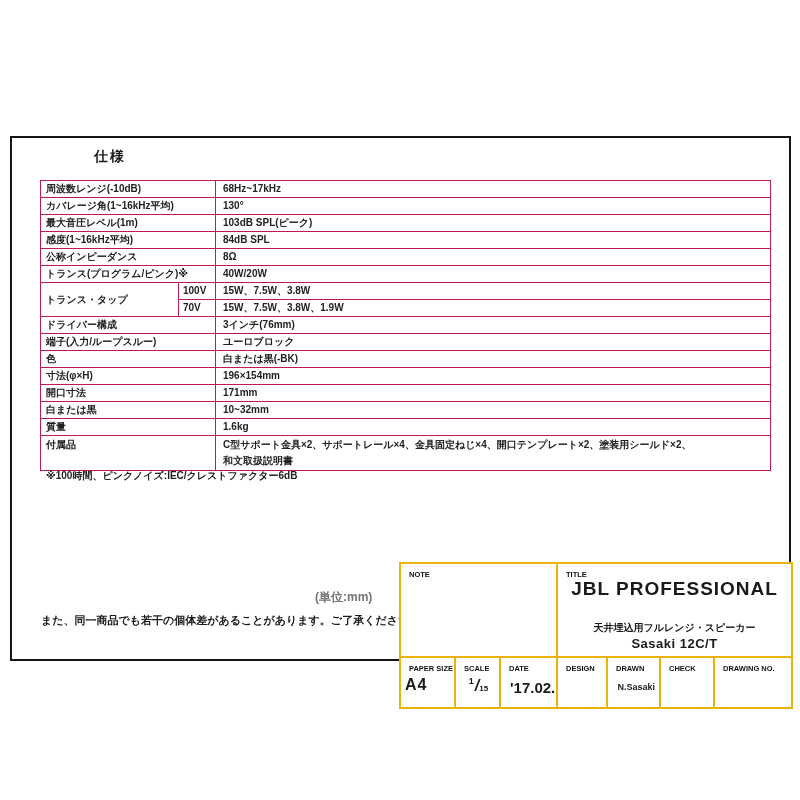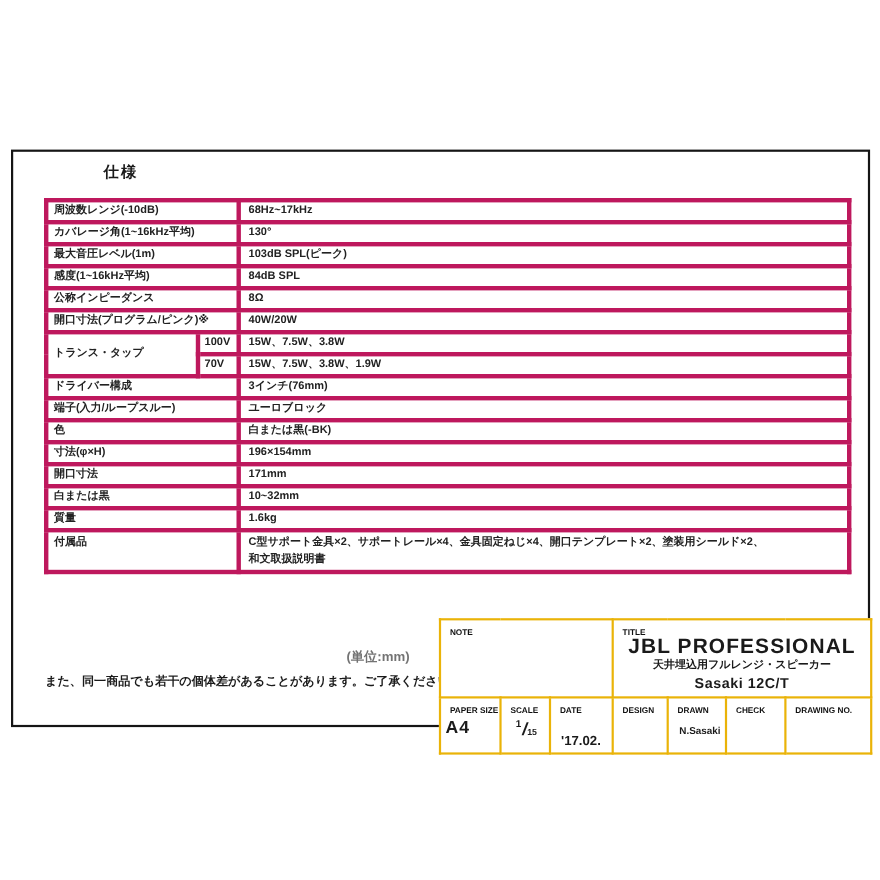--- a/index.html
+++ b/index.html
@@ -14,21 +14,21 @@
   .spec-heading{
     position:absolute;left:34px;top:10px;
     font-size:14px;font-weight:bold;letter-spacing:2px;color:#1a1a1a;margin-left:48px;
   }
   table.spec-table{
     position:absolute;left:28px;top:42px;width:730px;
     border-collapse:collapse;table-layout:fixed;
     font-size:10px;font-weight:bold;color:#222;
   }
   table.spec-table td{
-    border:4px solid #be185d;height:16px;line-height:16px;
+    border:1px solid #be185d;height:16px;line-height:16px;
     padding:0 2px 0 5px;overflow:hidden;white-space:nowrap;vertical-align:middle;
   }
   table.spec-table td.val{padding-left:7px;}
   table.spec-table td.tap{padding-left:4px;margin-left:40px;}
   table.spec-table tr.acc-row td{height:33px;line-height:16px;white-space:normal;vertical-align:top;padding-top:1px;}
   .acc-line{display:block;}
   .spec-footnote{
     position:absolute;left:34px;top:331px;font-size:10px;font-weight:bold;color:#222;
   }
   .unit-label{
@@ -49,29 +49,29 @@
   }
   tr.tb-top td{height:55px;}
   tr.tb-bottom td{height:41px;}
   .tb-label{
     font-size:7.5px;font-weight:bold;color:#111;
     padding:3px 0 0 4px;text-align:left;line-height:8px;white-space:nowrap;
   }
   .title-cell{position:relative;}
   .title-stack{margin-top:1px;text-align:center;}
   .brand-line{font-size:19px;font-weight:bold;letter-spacing:1px;line-height:17px;}
-  .type-line{font-size:10px;font-weight:bold;line-height:15px;}
+  .type-line{font-size:10px;font-weight:bold;line-height:15px;margin-top:23px;}
   .model-line{font-size:13px;font-weight:bold;letter-spacing:0.5px;line-height:17px;}
   .tb-value-center{font-weight:bold;}
   .paper-size-value{font-size:16px;margin-top:3px;letter-spacing:1px;}
   .scale-frac{margin-top:3px;text-align:center;font-weight:bold;padding-left:2px;}
   .scale-num{font-size:9px;vertical-align:7px;}
   .scale-slash{font-size:16px;font-style:italic;margin:0 0 0 1px;}
   .scale-den{font-size:8px;vertical-align:0px;}
-  .date-value{font-size:12px;font-weight:bold;margin-top:16px;padding-left:5px;text-align:left;}
+  .date-value{font-size:15px;font-weight:bold;margin-top:6px;padding-left:5px;text-align:left;}
   .drawn-value{font-size:9px;font-weight:bold;margin-top:9px;text-align:right;}
   .empty-value{font-size:9px;margin-top:9px;}
 </style>
 </head>
 <body>
 
 <div class="frame">
 
   <div class="spec-heading">仕様</div>
 
@@ -96,21 +96,21 @@
     </tr>
     <tr>
       <td colspan="2">感度(1~16kHz平均)</td>
       <td class="val">84dB SPL</td>
     </tr>
     <tr>
       <td colspan="2">公称インピーダンス</td>
       <td class="val">8Ω</td>
     </tr>
     <tr>
-      <td colspan="2">開口寸法(プログラム/ピンク)※</td>
+      <td colspan="2">トランス(プログラム/ピンク)※</td>
       <td class="val">40W/20W</td>
     </tr>
     <tr>
       <td rowspan="2">トランス・タップ</td>
       <td class="tap">100V</td>
       <td class="val">15W、7.5W、3.8W</td>
     </tr>
     <tr>
       <td class="tap">70V</td>
       <td class="val">15W、7.5W、3.8W、1.9W</td>
@@ -146,20 +146,21 @@
     <tr class="acc-row">
       <td colspan="2">付属品</td>
       <td class="val">
         <span class="acc-line">C型サポート金具×2、サポートレール×4、金具固定ねじ×4、開口テンプレート×2、塗装用シールド×2、</span>
         <span class="acc-line">和文取扱説明書</span>
       </td>
     </tr>
   </tbody>
     </table>
 
+  <div class="spec-footnote">※100時間、ピンクノイズ:IEC/クレストファクター6dB</div>
 
   <div class="unit-label">(単位:mm)</div>
 
   <div class="disclaimer">
     <div class="line2">また、同一商品でも若干の個体差があることがあります。ご了承ください。</div>
   </div>
 
   <table class="title-block">
     <colgroup>
       <col style="width:55px">

